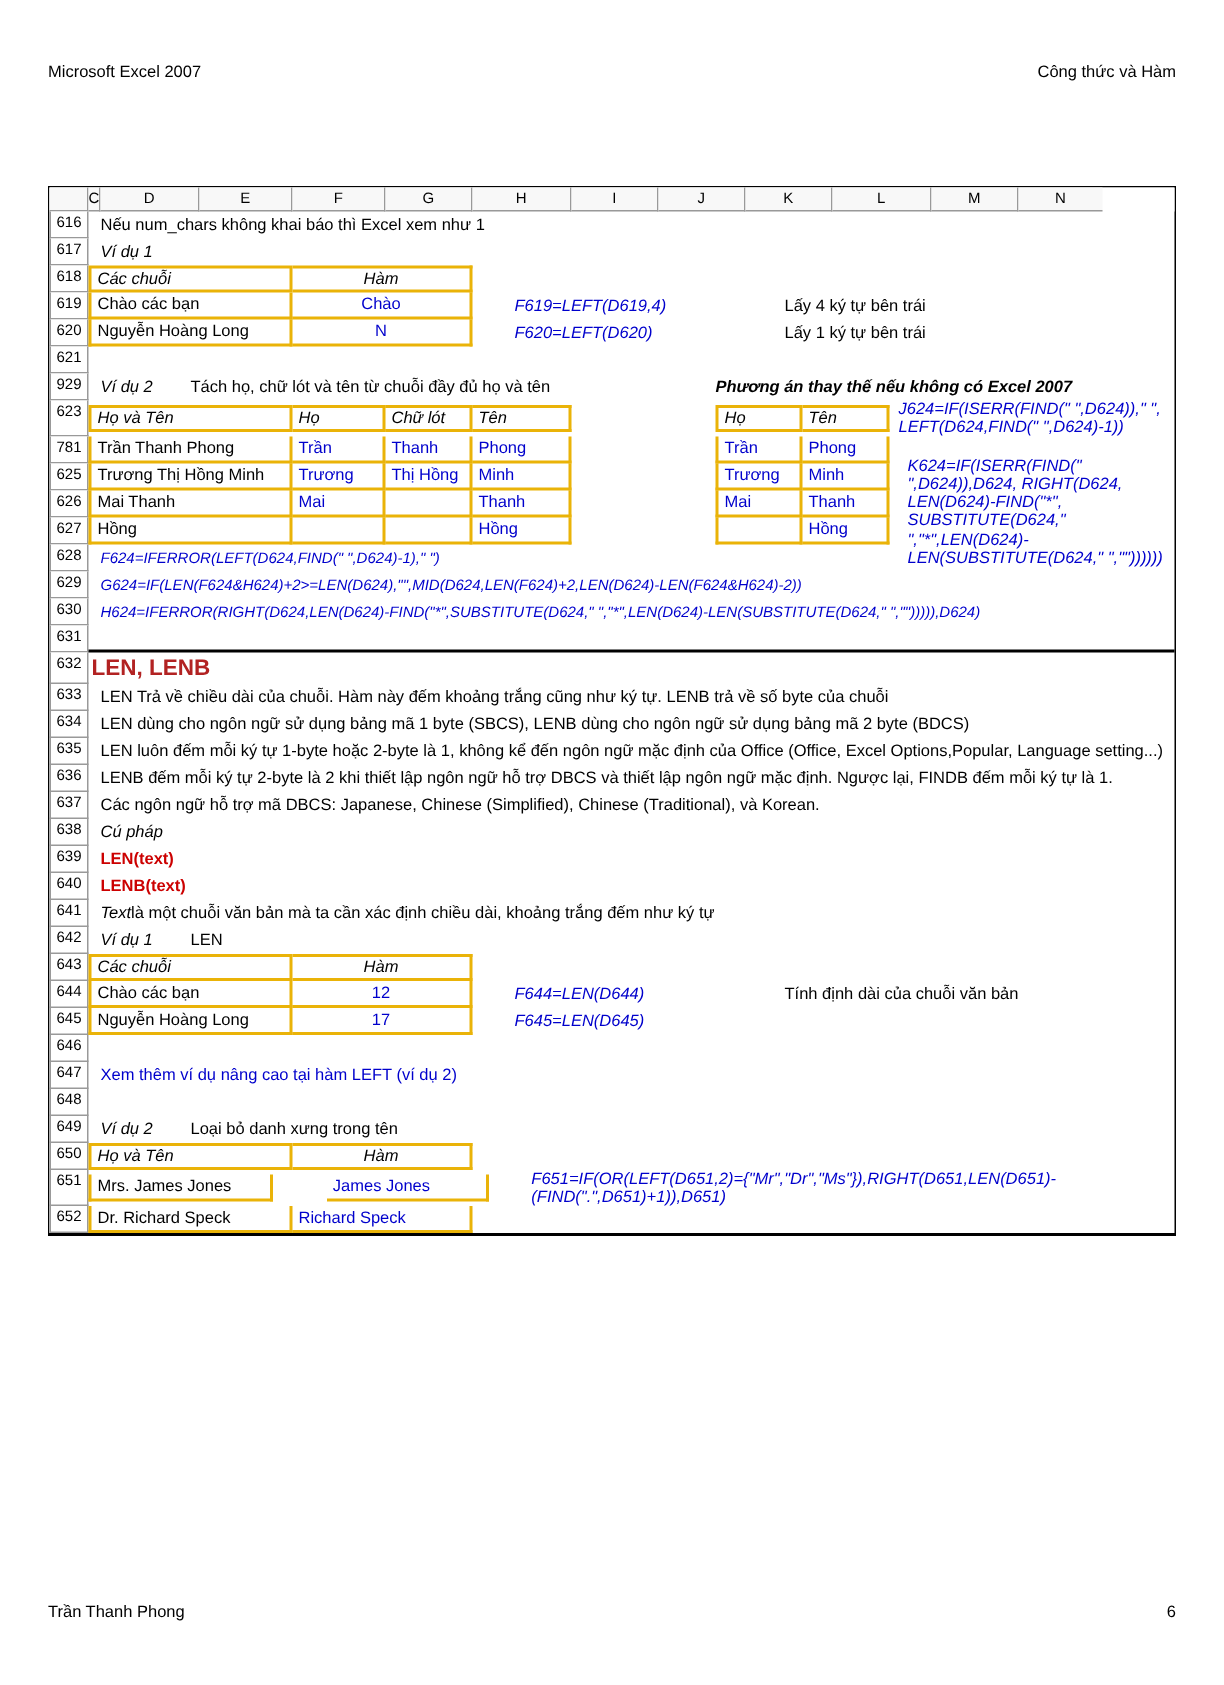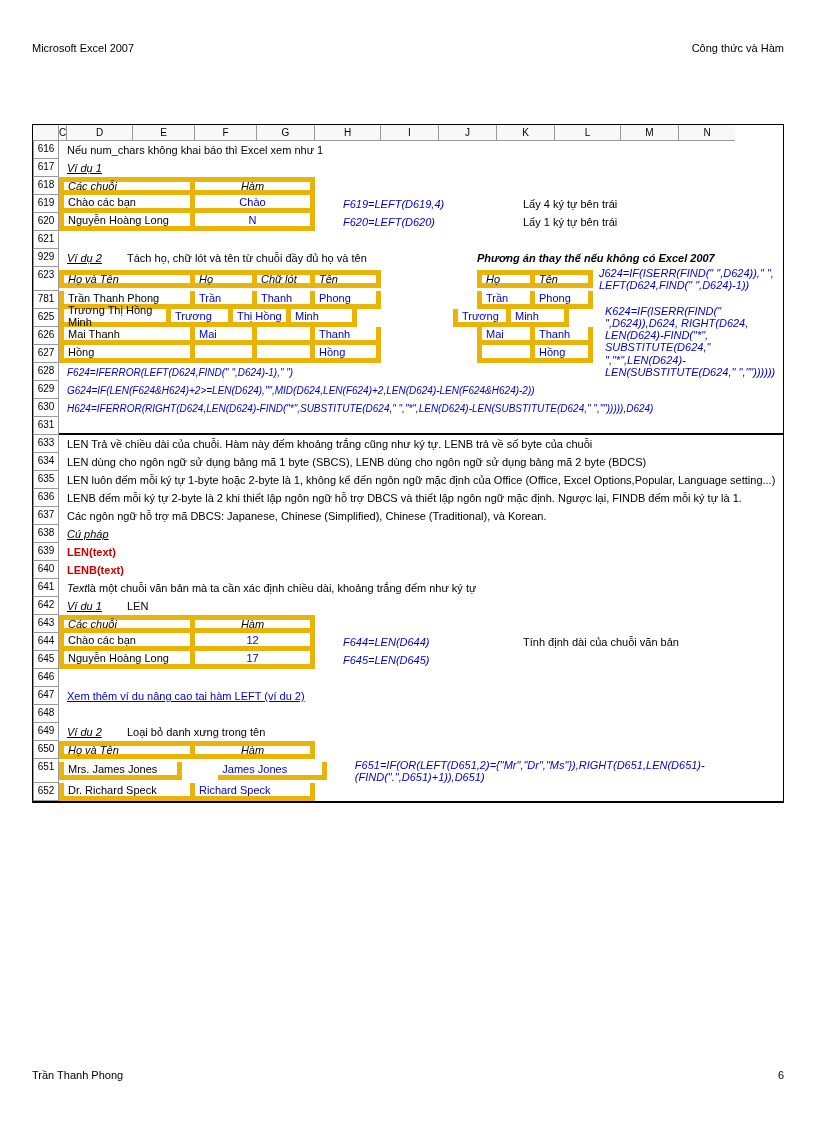--- a/index.html
+++ b/index.html
@@ -18,23 +18,23 @@
   .colhdr { display: flex; background: #fff; }
   .colhdr div { border-right: 1px solid #999; border-bottom: 1px solid #999; text-align: center; font-size: 10px; padding: 2px 0; background: #f8f8f8; }
   .rowwrap { display: flex; }
   .rownum { width: 26px; border: 1px solid #999; border-top: none; text-align: center; font-size: 10px; padding: 2px 0; background: #fff; flex-shrink: 0; }
   .rowcontent { flex: 1; display: flex; align-items: center; padding: 2px 0 2px 8px; min-height: 18px; position: relative; }
   .italic { font-style: italic; }
   .bold { font-weight: bold; }
   .red { color: #c00; }
   .blue { color: #00c; }
   .blueital { color: #00c; font-style: italic; font-size: 10px; }
-  .underline { text-decoration: underline; }
+  .underline { }
   .section-title { font-size: 15px; font-weight: bold; color: #b22222; }
-  .box-cell { border: 5px solid #eab308; padding: 2px 4px; font-size: 11px; height: 18px; display: flex; align-items: center; }
+  .box-cell { border: 2px solid #eab308; padding: 2px 4px; font-size: 11px; height: 18px; display: flex; align-items: center; }
   .box-cell.center { justify-content: center; }
   .box-cell.noleft { border-left: none; }
   .box-cell.notop { border-top: none; }
   
   .free-text { font-size: 11px; }
   
   .footer { position: absolute; bottom: 42px; left: 32px; right: 32px; display: flex; justify-content: space-between; font-size: 11px; }
   
   .c-C { width: 8px; }
   .c-D { width: 66px; }
@@ -152,21 +152,21 @@
       <div class="box-cell notop noleft blue" style="width:66px;">Phong</div>
       <div style="width:96px;"></div>
       <div class="box-cell notop blue" style="width:58px;">Trần</div>
       <div class="box-cell notop noleft blue" style="width:58px;">Phong</div>
     </div>
     </div>
 
   <div class="rowwrap">
       <div class="rownum">625</div>
     <div class="rowcontent" style="padding:0;">
-      <div class="box-cell notop" style="width:112px;">Trương Thị Hồng Minh</div>
+      <div class="box-cell notop" style="width:136px;">Trương Thị Hồng Minh</div>
       <div class="box-cell notop noleft blue" style="width:62px;">Trương</div>
       <div class="box-cell notop noleft blue" style="width:58px;">Thị Hồng</div>
       <div class="box-cell notop noleft blue" style="width:66px;">Minh</div>
       <div style="width:96px;"></div>
       <div class="box-cell notop blue" style="width:58px;">Trương</div>
       <div class="box-cell notop noleft blue" style="width:58px;">Minh</div>
       <div class="free-text blueital" style="margin-left:6px;width:185px;line-height:1.1;position:absolute;left:540px;top:-4px;">K624=IF(ISERR(FIND(" ",D624)),D624, RIGHT(D624, LEN(D624)-FIND("*", SUBSTITUTE(D624," ","*",LEN(D624)- LEN(SUBSTITUTE(D624," ",""))))))</div>
     </div>
     </div>
 
@@ -213,20 +213,26 @@
     <div class="rowcontent">
         <span class="blueital">H624=IFERROR(RIGHT(D624,LEN(D624)-FIND("*",SUBSTITUTE(D624," ","*",LEN(D624)-LEN(SUBSTITUTE(D624," ",""))))),D624)</span>
       </div>
     </div>
 
   <div class="rowwrap">
       <div class="rownum">631</div>
       <div class="rowcontent" style="border-bottom:2px solid #000;"></div>
     </div>
 
+  <div class="rowwrap">
+      <div class="rownum">632</div>
+    <div class="rowcontent" style="padding-left:0;">
+        <span class="section-title" style="padding-left:2px;">LEN, LENB</span>
+      </div>
+    </div>
 
   <div class="rowwrap">
       <div class="rownum">633</div>
     <div class="rowcontent">LEN Trả về chiều dài của chuỗi. Hàm này đếm khoảng trắng cũng như ký tự. LENB trả về số byte của chuỗi</div>
     </div>
   <div class="rowwrap">
       <div class="rownum">634</div>
     <div class="rowcontent">LEN dùng cho ngôn ngữ sử dụng bảng mã 1 byte (SBCS), LENB dùng cho ngôn ngữ sử dụng bảng mã 2 byte (BDCS)</div>
     </div>
   <div class="rowwrap">

